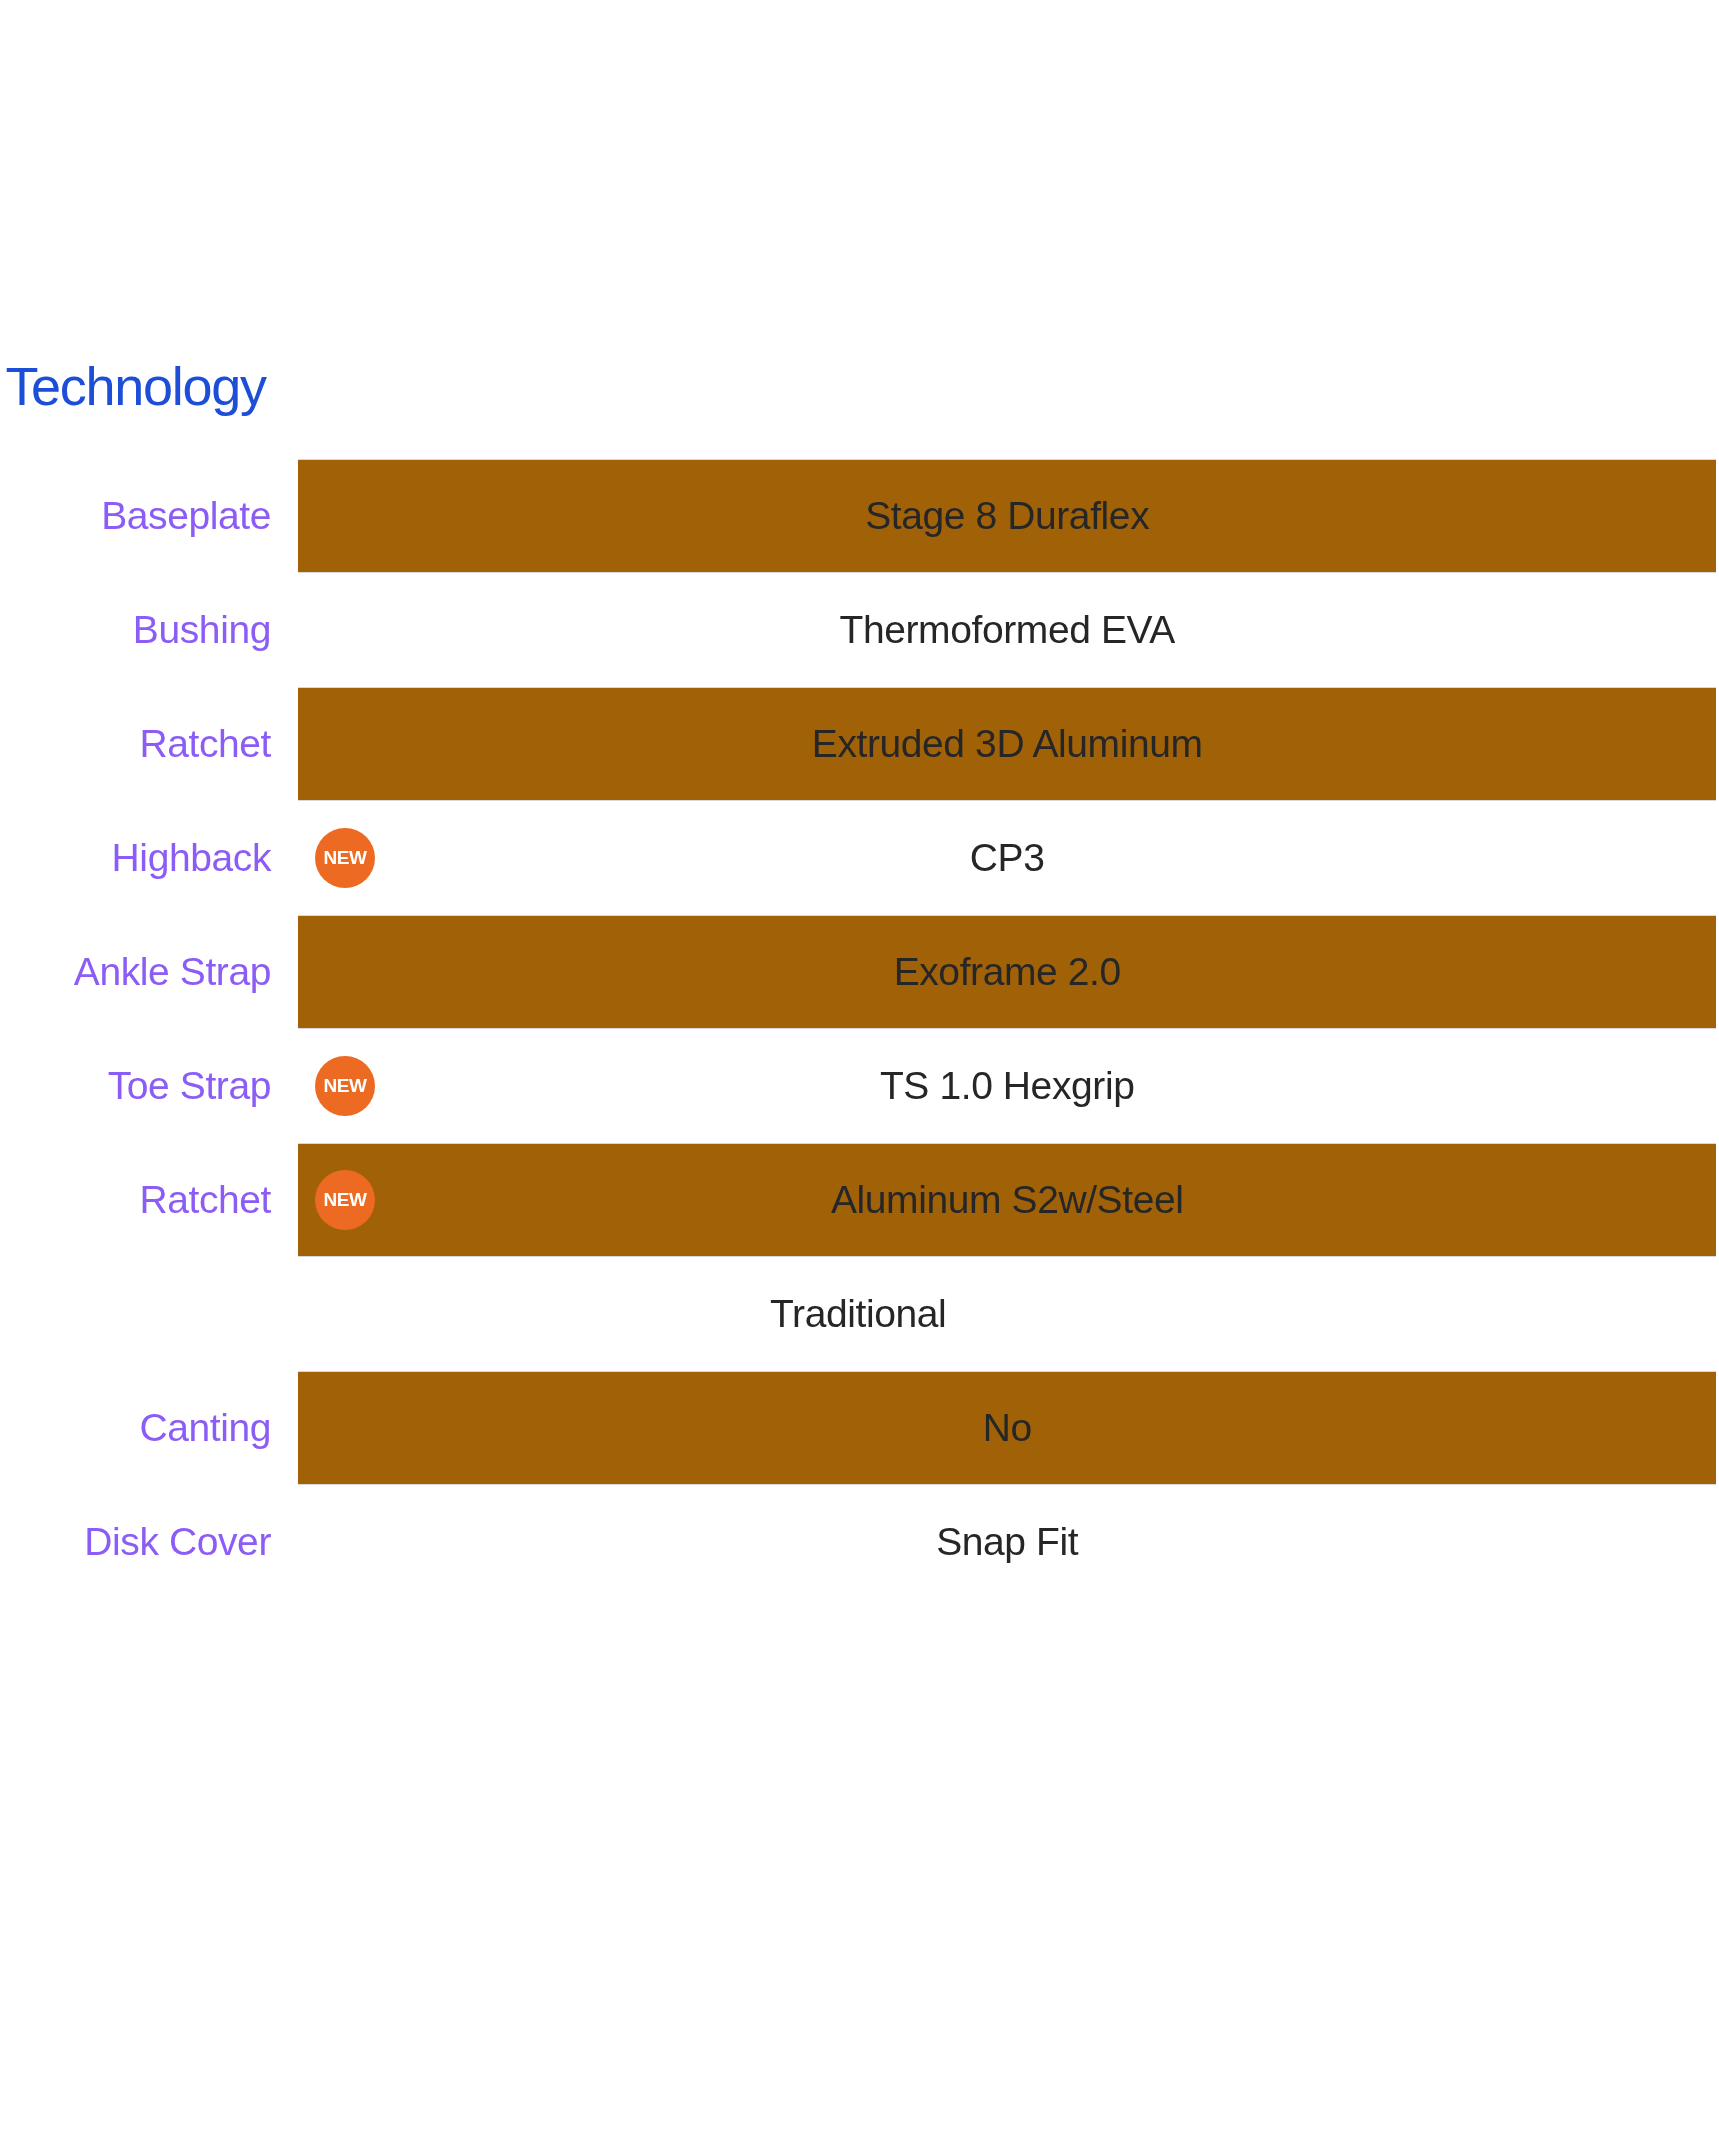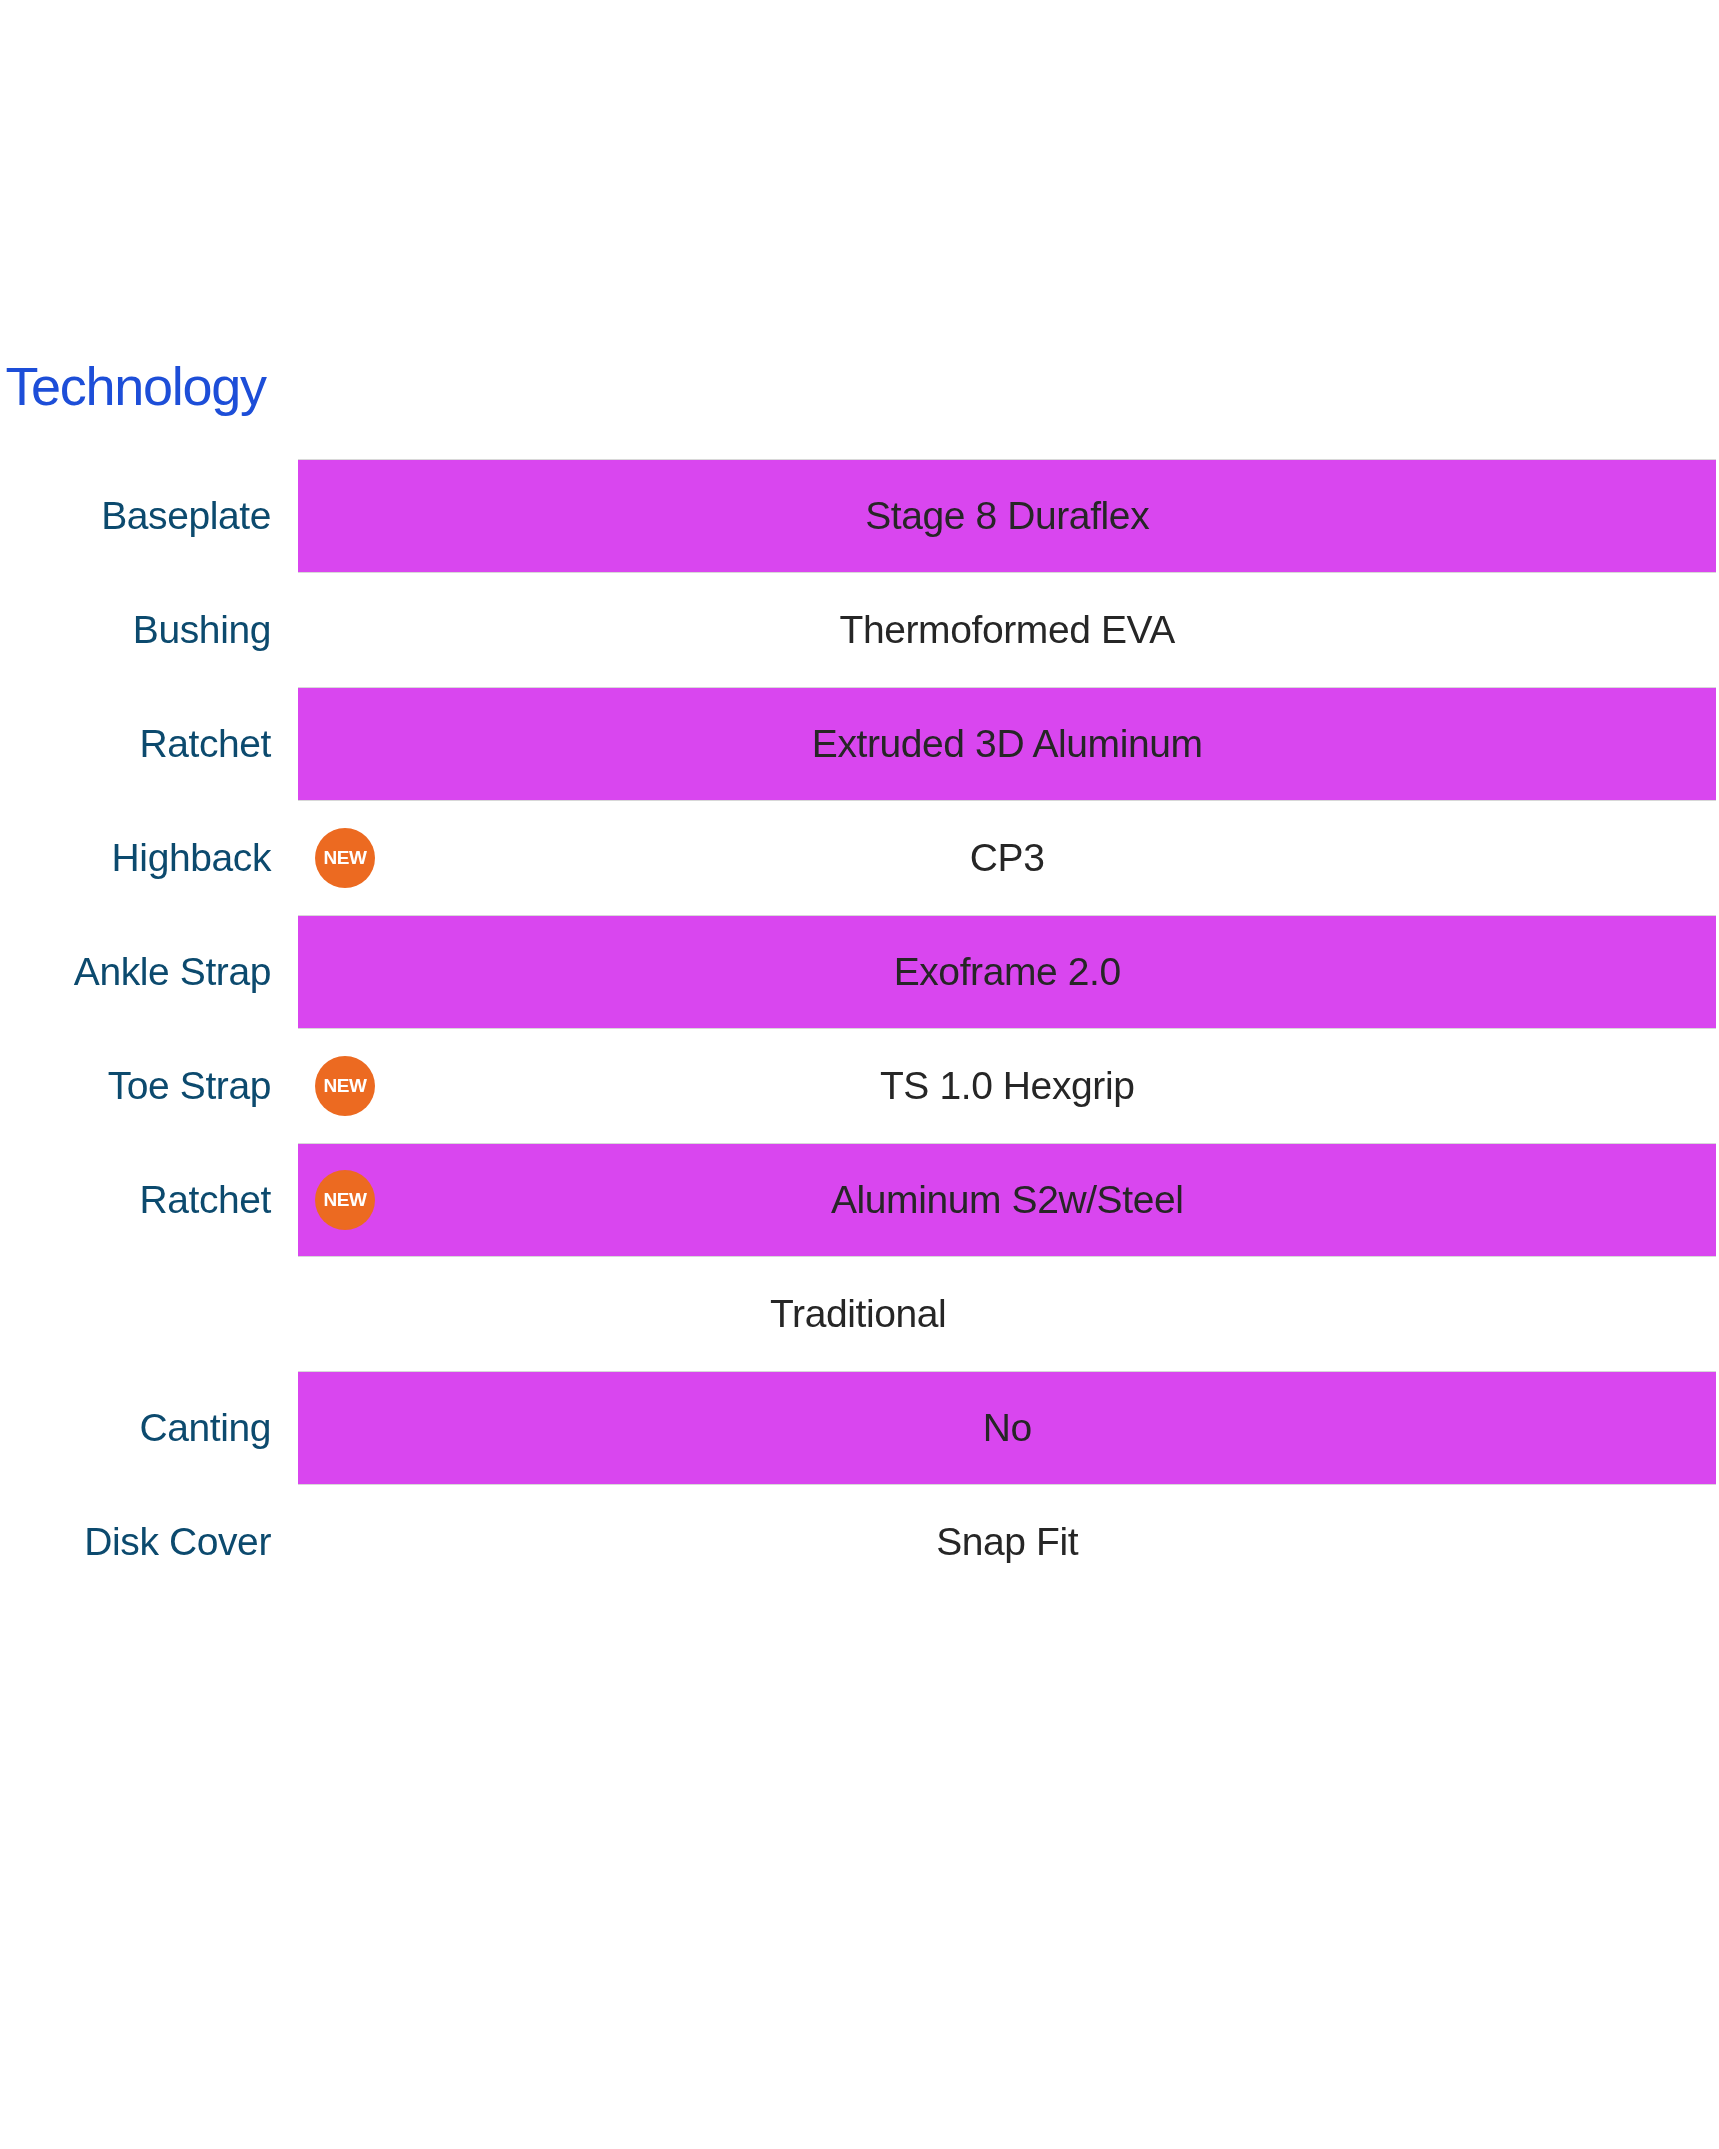--- a/index.html
+++ b/index.html
@@ -34,34 +34,34 @@
     width: 298px;
     flex: 0 0 298px;
     display: flex;
     align-items: center;
     justify-content: flex-end;
     text-align: right;
     padding-right: 27px;
     font-size: 39px;
     letter-spacing: -0.4px;
     line-height: 1.1;
-    color: #0c4a6e;
+    color: #8b5cf6;
   }
   .value-cell {
     position: relative;
     flex: 1 1 auto;
     display: flex;
     align-items: center;
     justify-content: center;
     font-size: 39px;
     letter-spacing: -0.4px;
     color: #262626;
   }
   .spec-row.shaded .value-cell {
-    background: #d946ef;
+    background: #a16207;
     border-top: 1.8px solid #d8d8d8;
     border-bottom: 1.8px solid #d8d8d8;
   }
   .new-badge {
     position: absolute;
     left: 17px;
     top: 50%;
     transform: translateY(-50%);
     width: 60px;
     height: 60px;

